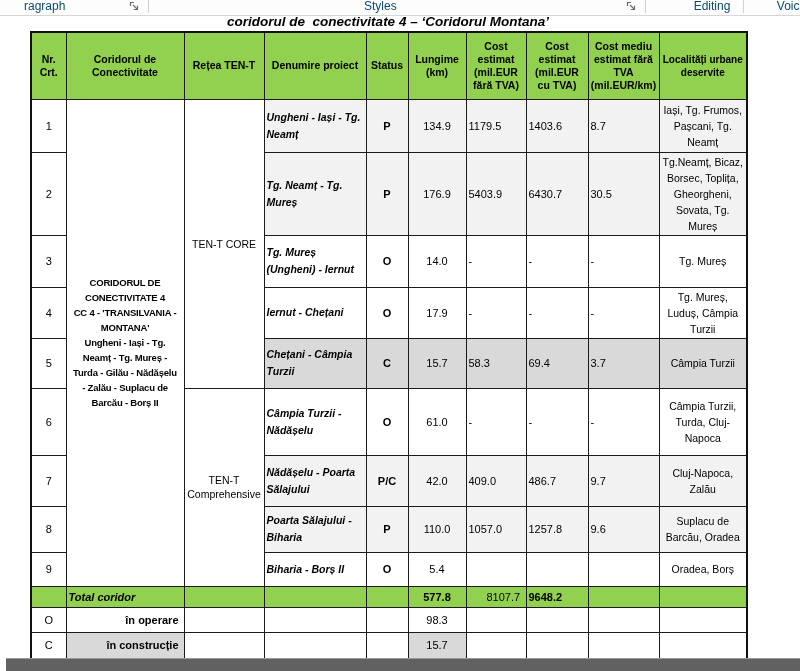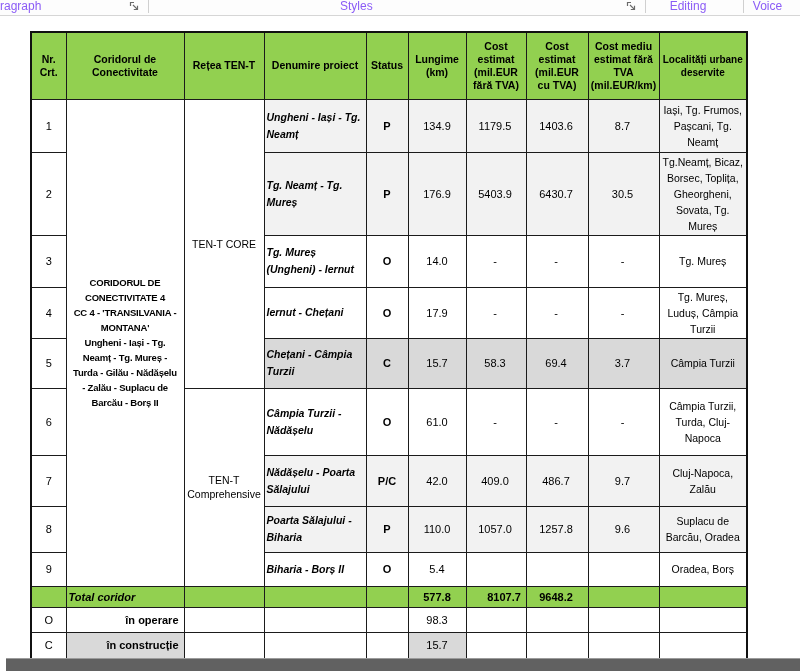--- a/index.html
+++ b/index.html
@@ -1,21 +1,21 @@
 <!DOCTYPE html>
 <html><head>
 <meta charset="utf-8">
 <style>
   html,body{margin:0;padding:0;}
   #root{position:relative;width:800px;height:671px;background:#fff;overflow:hidden;
         font-family:"Liberation Sans",sans-serif;}
   
   #ribbon{position:absolute;left:0;top:0;width:800px;height:15px;background:#fdfdfd;
           border-bottom:1px solid #d6d6d6;}
-  .rlabel{position:absolute;top:0;font-size:12px;color:#8b5cf6;line-height:13px;}
+  .rlabel{position:absolute;top:0;font-size:12px;color:#0c4a6e;line-height:13px;margin-left:24px;}
   .rsep{position:absolute;top:0;width:1px;height:13px;background:#d0d0d0;}
   .launcher{position:absolute;top:1px;width:11px;height:11px;cursor:pointer;}
   
   #doc-title{position:absolute;left:30px;top:14px;width:716px;text-align:center;
              font-weight:bold;font-style:italic;font-size:13.5px;color:#000;white-space:pre;}
   
   #tbl{position:absolute;left:30px;top:31px;border-collapse:collapse;table-layout:fixed;
        width:716px;}
   #tbl td{border:1px solid #1b1b1b;vertical-align:middle;overflow:hidden;padding:1px 2px;
           background:#fff;}
@@ -24,21 +24,21 @@
        line-height:13px;color:#000;}
   .c-nr{text-align:center;font-size:11px;}
   .c-corr{text-align:center;}
   .corr-line{font-weight:bold;font-size:9.5px;letter-spacing:-0.2px;line-height:15px;
              white-space:nowrap;text-align:center;}
   .c-net{font-weight:normal;text-align:center;font-size:10.5px;line-height:14px;margin-top:48px;}
   .c-proj{font-weight:bold;font-style:italic;font-size:10.5px;text-align:left;
           padding:2px 3px 2px 6px;line-height:17px;}
   .c-status{text-align:center;font-weight:bold;font-size:11px;}
   .c-num{text-align:center;font-size:11px;}
-  .c-cost{text-align:center;font-size:11px;padding-right:4px !important;}
+  .c-cost{text-align:left;font-size:11px;padding-right:4px !important;}
   .c-loc{text-align:center;font-size:10.5px;line-height:16px;padding:2px 3px;}
   .shade-p{background:#f2f2f2 !important;}
   .shade-c{background:#d9d9d9 !important;}
   .total-td{background:#92d050 !important;font-weight:bold;font-size:11px;}
   .total-lbl{font-style:italic;}
   .lg-code{text-align:center;font-size:11px;}
   .lg-lbl{text-align:right;font-weight:bold;font-size:11px;padding-right:5px !important;}
   .lg-val{text-align:center;font-size:11px;}
   
   #page-bar{position:absolute;left:6px;top:658px;width:794px;height:13px;background:#616161;
@@ -60,20 +60,21 @@
     <svg class="launcher" style="left:626px;" viewBox="0 0 11 11">
       <path d="M1.5 5 V1.5 H5" fill="none" stroke="#6a6a6a" stroke-width="1.2"></path>
       <path d="M4 4 L8.2 8.2 M8.5 4.8 V8.5 H4.8" fill="none" stroke="#6a6a6a" stroke-width="1.2"></path>
     </svg>
     <span class="rsep" style="left:645px;"></span>
     <span class="rlabel" style="left:650px;width:76px;text-align:center;">Editing</span>
     <span class="rsep" style="left:743px;"></span>
     <span class="rlabel" style="left:740px;width:55px;text-align:center;">Voice</span>
   </div>
 
+  <div id="doc-title">coridorul de  conectivitate 4 – ‘Coridorul Montana’</div>
 
   <table id="tbl">
     <colgroup>
       <col style="width:35px">
         <col style="width:118px">
         <col style="width:80px">
       <col style="width:102px">
         <col style="width:42px">
         <col style="width:58px">
       <col style="width:60px">
@@ -208,21 +209,21 @@
       <td class="c-loc">Oradea, Borș</td>
     </tr>
 
     <tr style="height:21px">
       <td class="total-td"></td>
       <td class="total-td total-lbl">Total coridor</td>
       <td class="total-td"></td>
       <td class="total-td"></td>
       <td class="total-td"></td>
       <td class="total-td c-num" style="font-weight:bold;">577.8</td>
-      <td class="total-td c-cost" style="font-weight:bold;padding-left:20px;">8107.7</td>
+      <td class="total-td c-cost" style="font-weight:normal;padding-left:20px;">8107.7</td>
       <td class="total-td c-cost" style="font-weight:bold;">9648.2</td>
       <td class="total-td"></td>
       <td class="total-td"></td>
     </tr>
 
     <tr style="height:25px">
       <td class="lg-code">O</td>
       <td class="lg-lbl">în operare</td>
       <td></td>
       <td></td>

